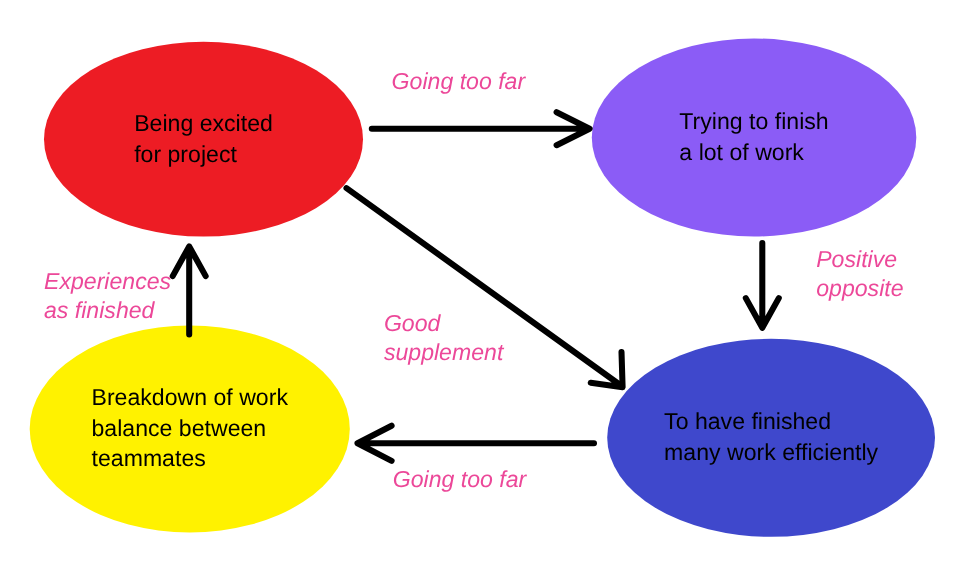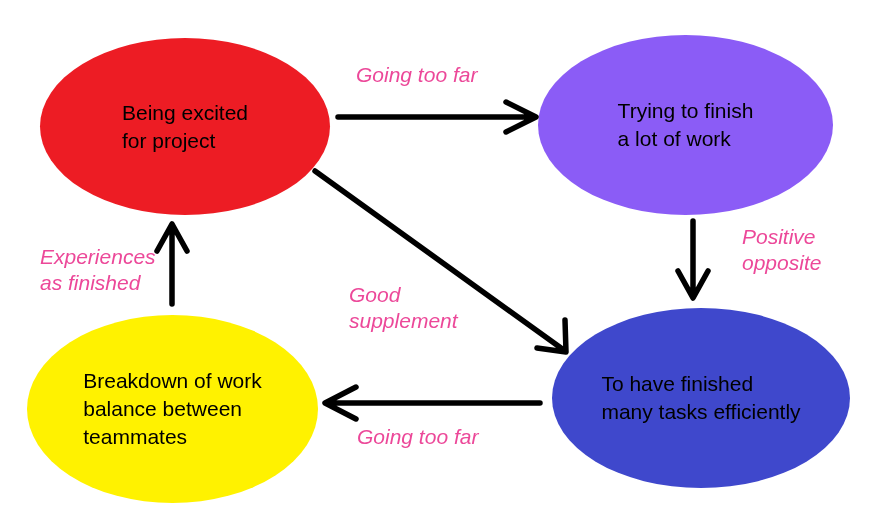--- a/index.html
+++ b/index.html
@@ -18,21 +18,21 @@
     align-items: center;
     justify-content: center;
     color: #000000;
     font-size: 21px;
     line-height: 28px;
     text-align: left;
     white-space: pre-line;
   }
   #node-excited    { left: 40px;  top: 38px;  width: 290px; height: 177px; }
   #node-trying     { left: 538px; top: 35px;  width: 295px; height: 180px; }
-  #node-breakdown  { left: 27px;  top: 315px; width: 291px; height: 188px; }
+  #node-breakdown  { left: 27px;  top: 296px; width: 291px; height: 188px; }
   #node-finished   { left: 552px; top: 308px; width: 298px; height: 180px; }
   #arrow-layer {
     position: absolute;
     left: 0; top: 0;
     width: 870px; height: 525px;
     pointer-events: none;
   }
   .edge-label {
     position: absolute;
     font-style: italic;
@@ -63,21 +63,21 @@
   </div>
 
   <div class="node" id="node-breakdown" style="background: rgb(255, 242, 0);">
     <span>Breakdown of work
 balance between
 teammates</span>
   </div>
 
   <div class="node" id="node-finished" style="background: rgb(63, 72, 204);">
     <span>To have finished
-many tasks efficiently</span>
+many work efficiently</span>
   </div>
 
   <svg id="arrow-layer" viewBox="0 0 870 525" xmlns="http://www.w3.org/2000/svg">
 
     <path d="M338,117 L530,117 M506,102 L536,117 L506,132" fill="none" stroke-width="5.5" stroke-linecap="round" stroke-linejoin="round" stroke="#000000"></path>
 
     <path d="M693,221 L693,292 M678,271 L693,298 L708,271" fill="none" stroke-width="5.5" stroke-linecap="round" stroke-linejoin="round" stroke="#000000"></path>
 
     <path d="M315,171 L561,348 M537,348 L566,352 L565,320" fill="none" stroke-width="5.5" stroke-linecap="round" stroke-linejoin="round" stroke="#000000"></path>
 

